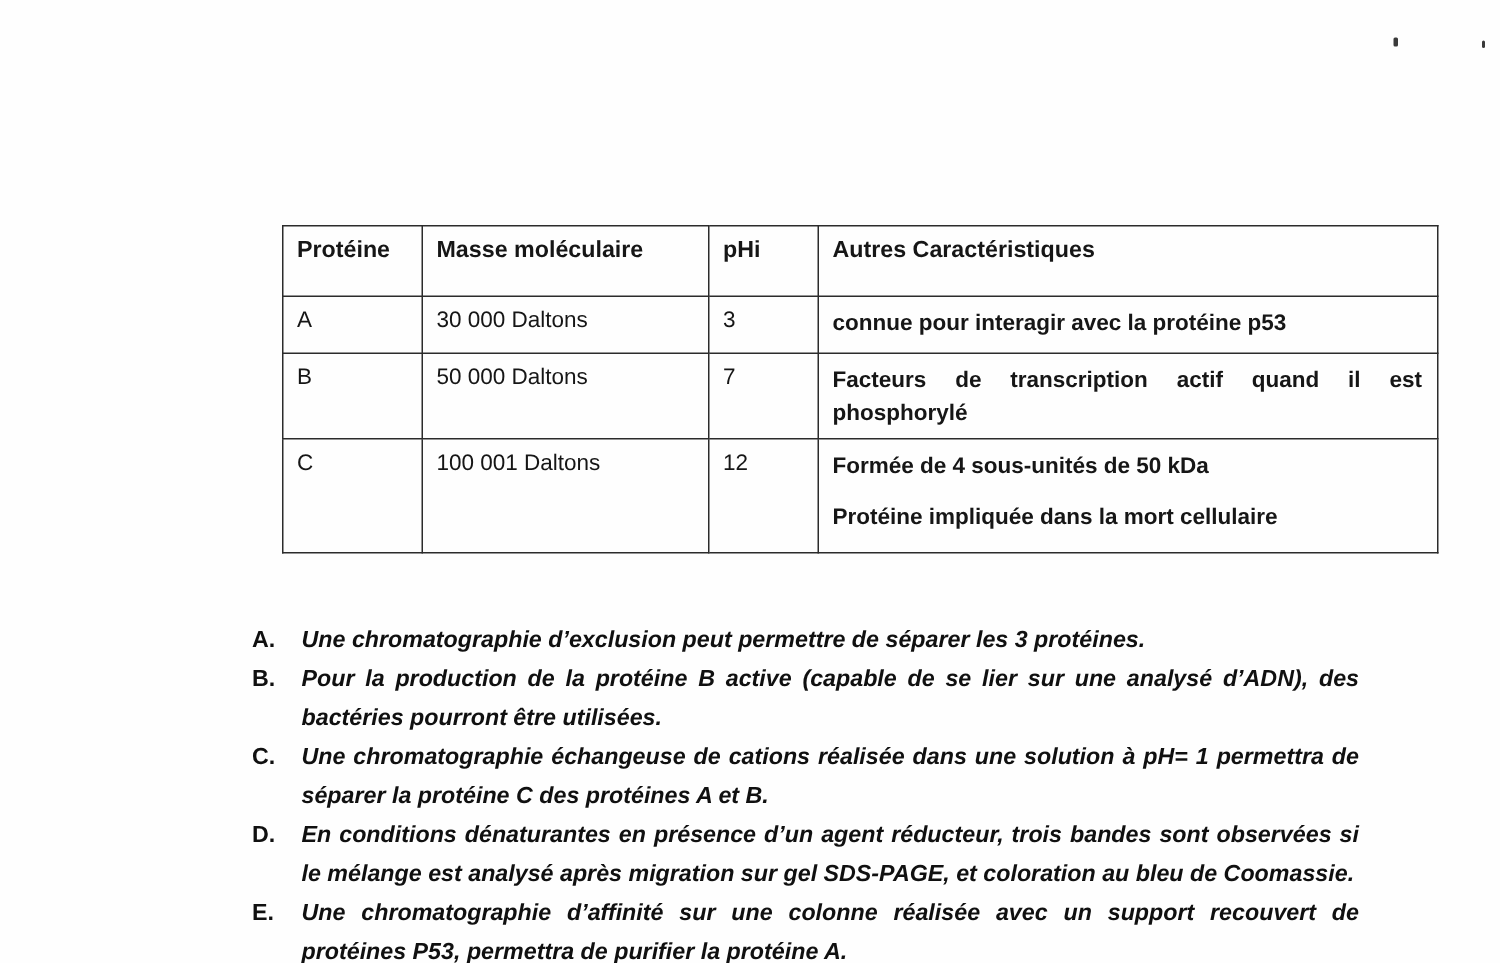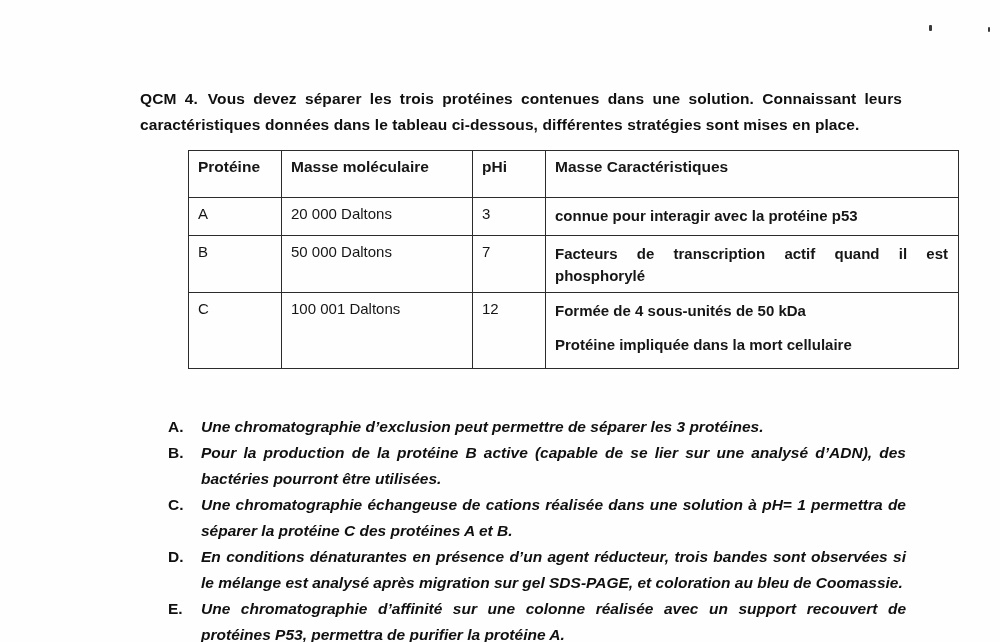--- a/index.html
+++ b/index.html
@@ -98,43 +98,40 @@
   }
 </style>
 </head>
 <body>
 
 <div class="page">
 
   <div class="speck speck-1"></div>
   <div class="speck speck-2"></div>
 
-  <p class="question">
-    <span class="q-label">QCM 4.</span><span>Vous devez séparer les trois protéines contenues dans une solution. Connaissant leurs caractéristiques données dans le tableau ci-dessous, différentes stratégies sont mises en place.</span>
-  </p>
 
   <table class="qcm-table">
     <colgroup>
       <col class="c-protein">
         <col class="c-mass">
         <col class="c-phi">
         <col class="c-other">
     </colgroup>
     <thead>
       <tr>
         <th>Protéine</th>
         <th>Masse moléculaire</th>
         <th>pHi</th>
-        <th>Masse Caractéristiques</th>
+        <th>Autres Caractéristiques</th>
       </tr>
     </thead>
     <tbody>
       <tr class="row-a">
         <td>A</td>
-        <td>20 000 Daltons</td>
+        <td>30 000 Daltons</td>
         <td>3</td>
         <td class="other-cell">
           <div>connue pour interagir avec la protéine p53</div>
         </td>
       </tr>
       <tr class="row-b">
         <td>B</td>
         <td>50 000 Daltons</td>
         <td>7</td>
         <td class="other-cell">

